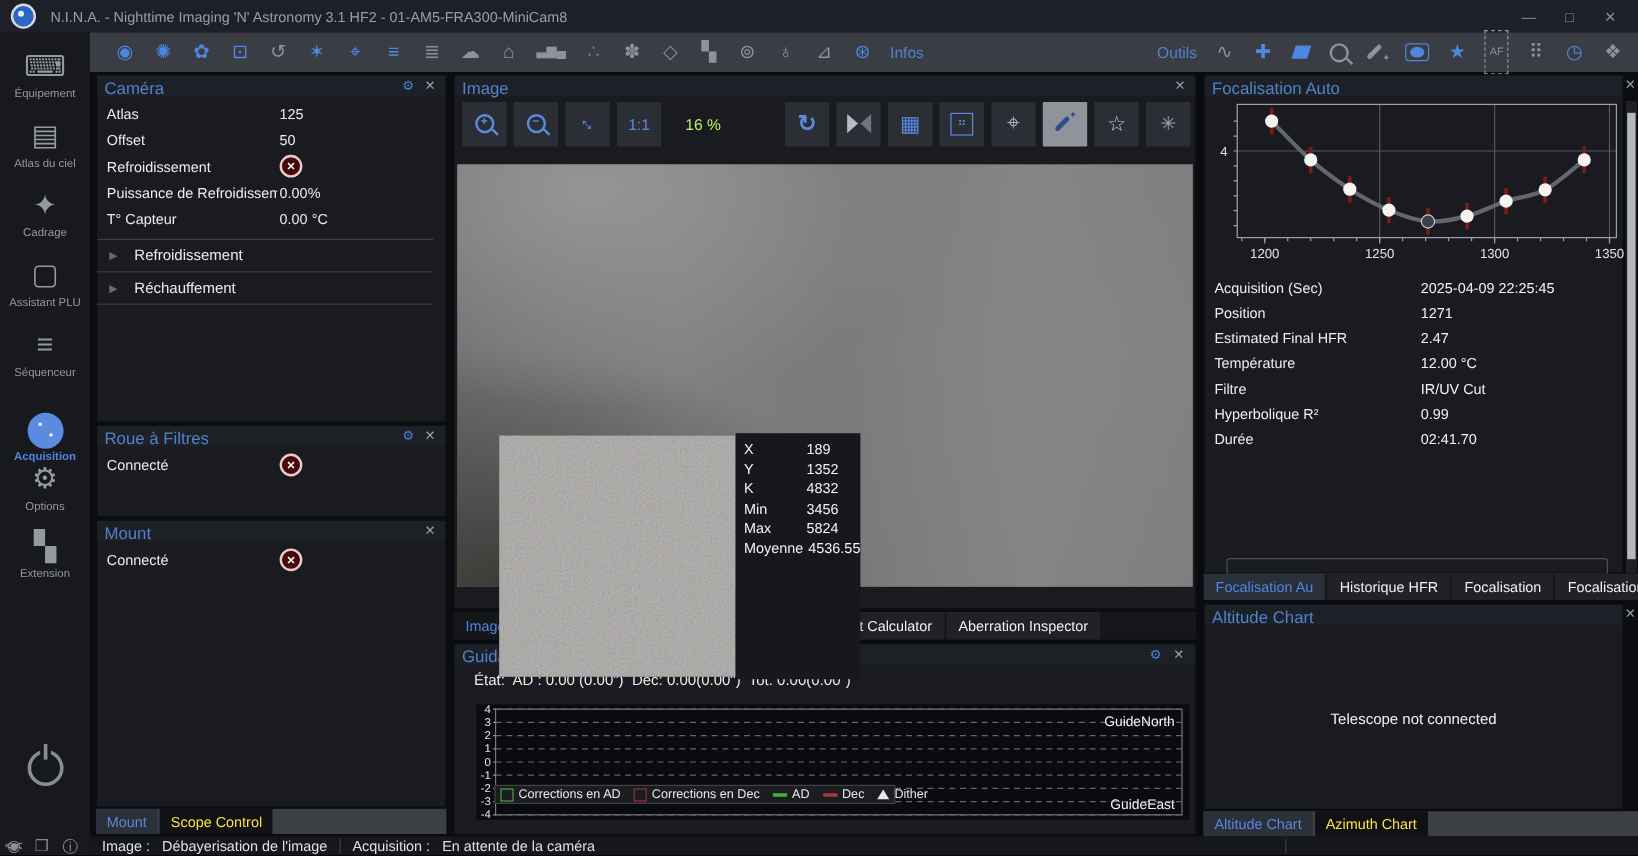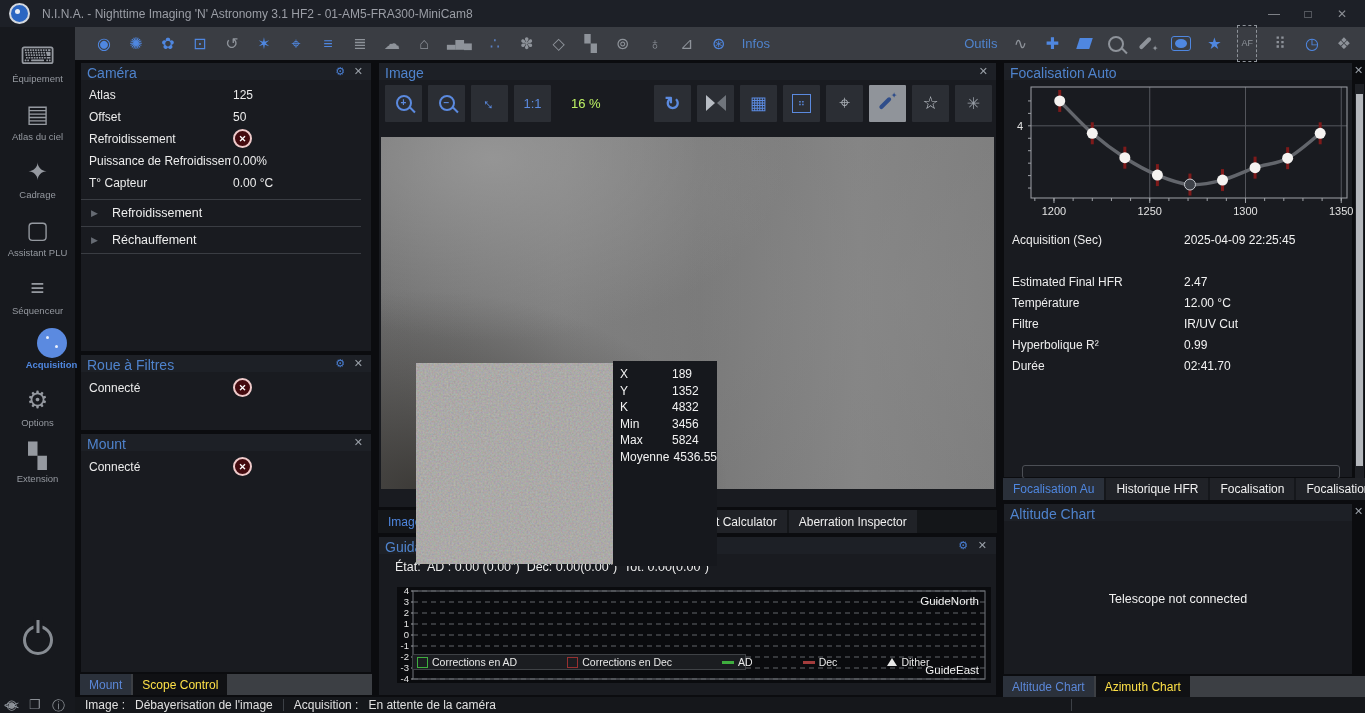--- a/index.html
+++ b/index.html
@@ -66,21 +66,21 @@
     background:
       radial-gradient(420px 260px at 18% 6%, rgba(152,152,152,.9), rgba(152,152,152,0) 70%),
       radial-gradient(500px 320px at 6% 100%, rgba(58,56,53,.95), rgba(58,56,53,0) 62%),
       radial-gradient(700px 500px at 85% 45%, rgba(138,138,138,.5), rgba(138,138,138,0) 75%),
       linear-gradient(90deg,#6f6f6f 0%,#7d7d7d 30%,#747474 52%,#838383 78%,#7b7b7b 100%);}
   #pixel-info{position:absolute;left:234px;top:298px;width:104px;height:205px;background:#16181d;z-index:6;padding:6px 0 0 7px;box-sizing:border-box;}
   .pi-row{display:flex;height:16.5px;font-size:12px;color:#f2f2f2;}
   .pi-row .l{width:52px;} 
   #noise-patch{position:absolute;left:37px;top:300px;width:197px;height:201px;z-index:5;background:#4a4643;}
   
-  #guide-legend{position:absolute;left:33px;top:117px;width:334px;height:16px;background:#1b1d21;border:1px solid #3f4246;display:flex;align-items:center;padding:0 4px;box-sizing:border-box;gap:39px;}
+  #guide-legend{position:absolute;left:33px;top:117px;width:334px;height:16px;background:#1b1d21;border:1px solid #3f4246;display:flex;align-items:center;padding:0 4px;box-sizing:border-box;}
   .lg-item{display:flex;align-items:center;margin-right:11px;font-size:10.5px;color:#e8e8e8;white-space:nowrap;}
   .lg-item span.txt{margin-left:4px;}
   .sw-sq-g{width:9px;height:9px;border:1.5px solid #3fae3f;}
   .sw-sq-r{width:9px;height:9px;border:1.5px solid #973030;}
   .sw-line-g{width:12px;height:3px;background:#3fae3f;}
   .sw-line-r{width:12px;height:3px;background:#a33c3c;}
   .sw-tri{width:0;height:0;border-left:5px solid transparent;border-right:5px solid transparent;border-bottom:8px solid #e8e8e8;}
   
   .af-row{position:absolute;left:8px;right:4px;height:21px;display:flex;}
   .af-row .l{width:172px;color:#ededed;}
@@ -176,21 +176,21 @@
       <div class="side-label">Cadrage</div>
     </div>
     <div class="side-item" style="top:188px;">
       <div class="side-icon">▢</div>
       <div class="side-label">Assistant PLU</div>
     </div>
     <div class="side-item" style="top:246px;">
       <div class="side-icon">≡</div>
       <div class="side-label">Séquenceur</div>
     </div>
-    <div class="side-item active" style="top:300px;padding-left:14px;">
+    <div class="side-item active" style="top:316px;">
       <div class="acq"></div>
       <div class="side-label">Acquisition</div>
     </div>
     <div class="side-item" style="top:358px;">
       <div class="side-icon">⚙</div>
       <div class="side-label">Options</div>
     </div>
     <div class="side-item" style="top:414px;">
       <div class="side-icon">▚</div>
       <div class="side-label">Extension</div>
@@ -474,20 +474,24 @@
         <circle cx="251.07272727272726" cy="86.63677130044843" r="5.5" fill="#f5f3f1"></circle>
         <line x1="283.630303030303" y1="66.17937219730942" x2="283.630303030303" y2="88.17937219730942" stroke="#7e1a1a" stroke-width="3"></line>
         <circle cx="283.630303030303" cy="77.17937219730942" r="5.5" fill="#f5f3f1"></circle>
         <line x1="316.1878787878788" y1="41.2914798206278" x2="316.1878787878788" y2="63.2914798206278" stroke="#7e1a1a" stroke-width="3"></line>
         <circle cx="316.1878787878788" cy="52.2914798206278" r="5.5" fill="#f5f3f1"></circle>
       </svg>
     <div class="af-row" style="top:170px;">
         <span class="l">Acquisition (Sec)</span>
         <span class="v">2025-04-09 22:25:45</span>
       </div>
+    <div class="af-row" style="top:191px;">
+        <span class="l">Position</span>
+        <span class="v">1271</span>
+      </div>
     <div class="af-row" style="top:212px;">
         <span class="l">Estimated Final HFR</span>
         <span class="v">2.47</span>
       </div>
     <div class="af-row" style="top:233px;">
         <span class="l">Température</span>
         <span class="v">12.00 °C</span>
       </div>
     <div class="af-row" style="top:254px;">
         <span class="l">Filtre</span>

